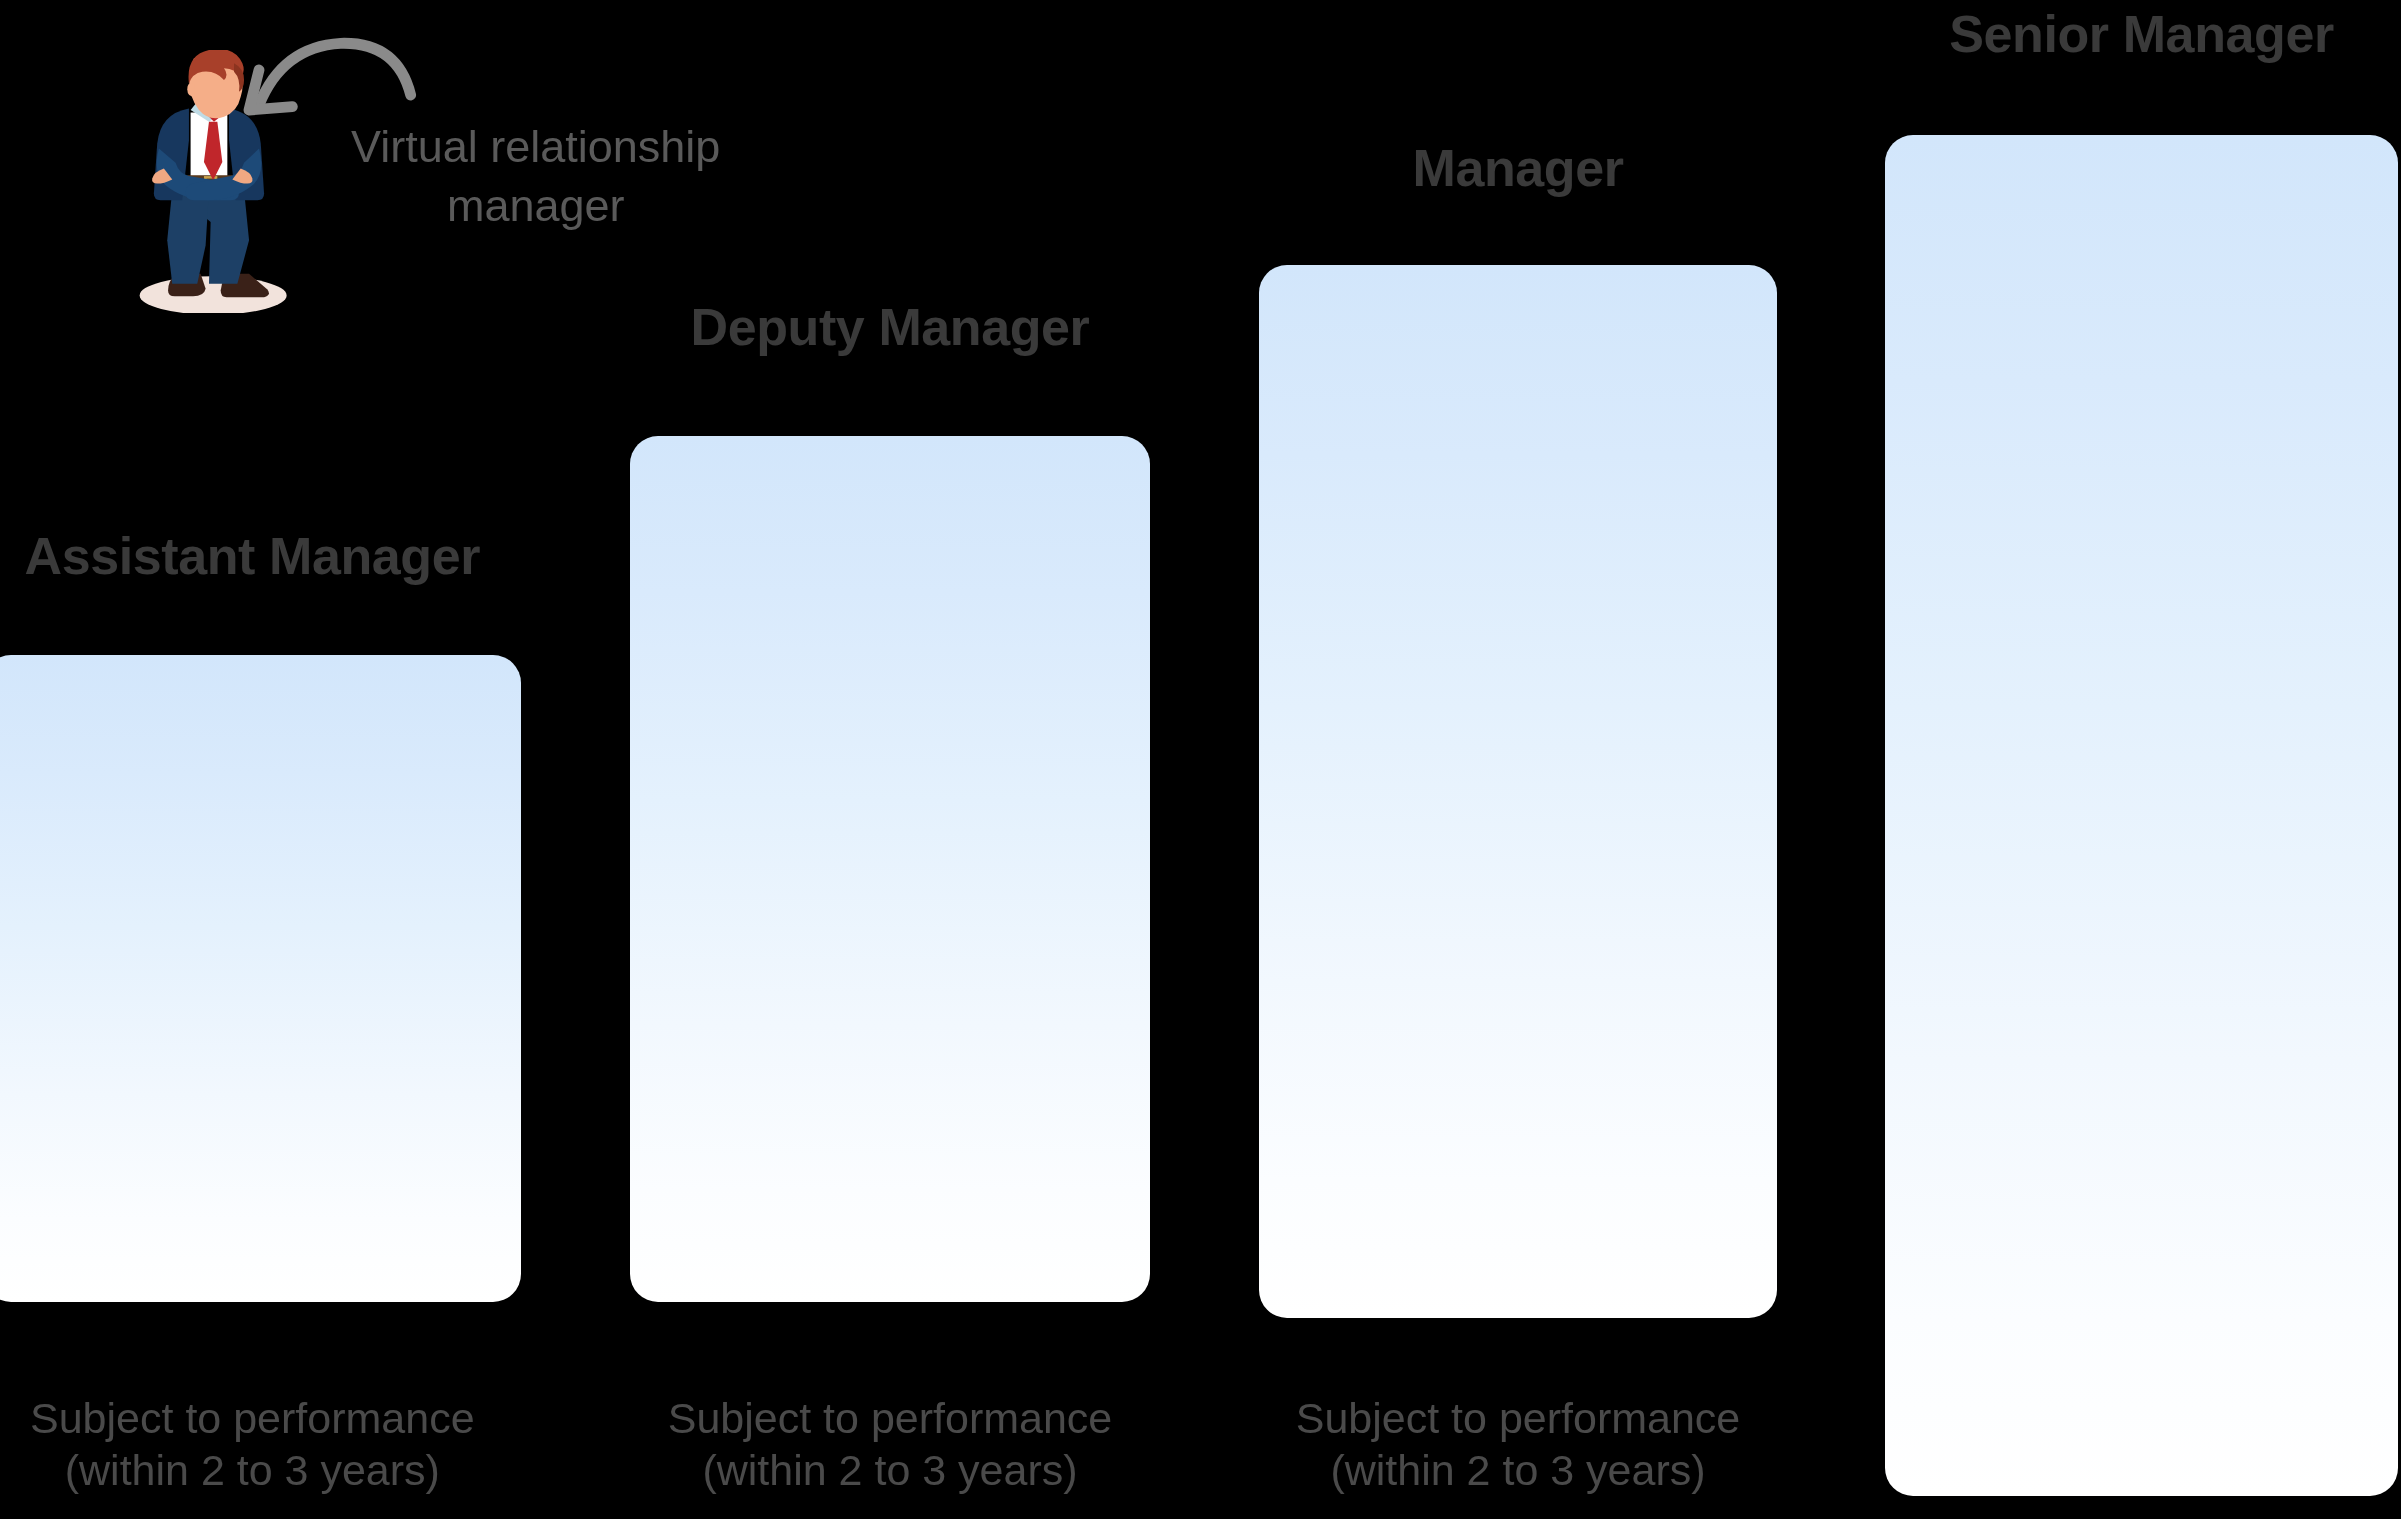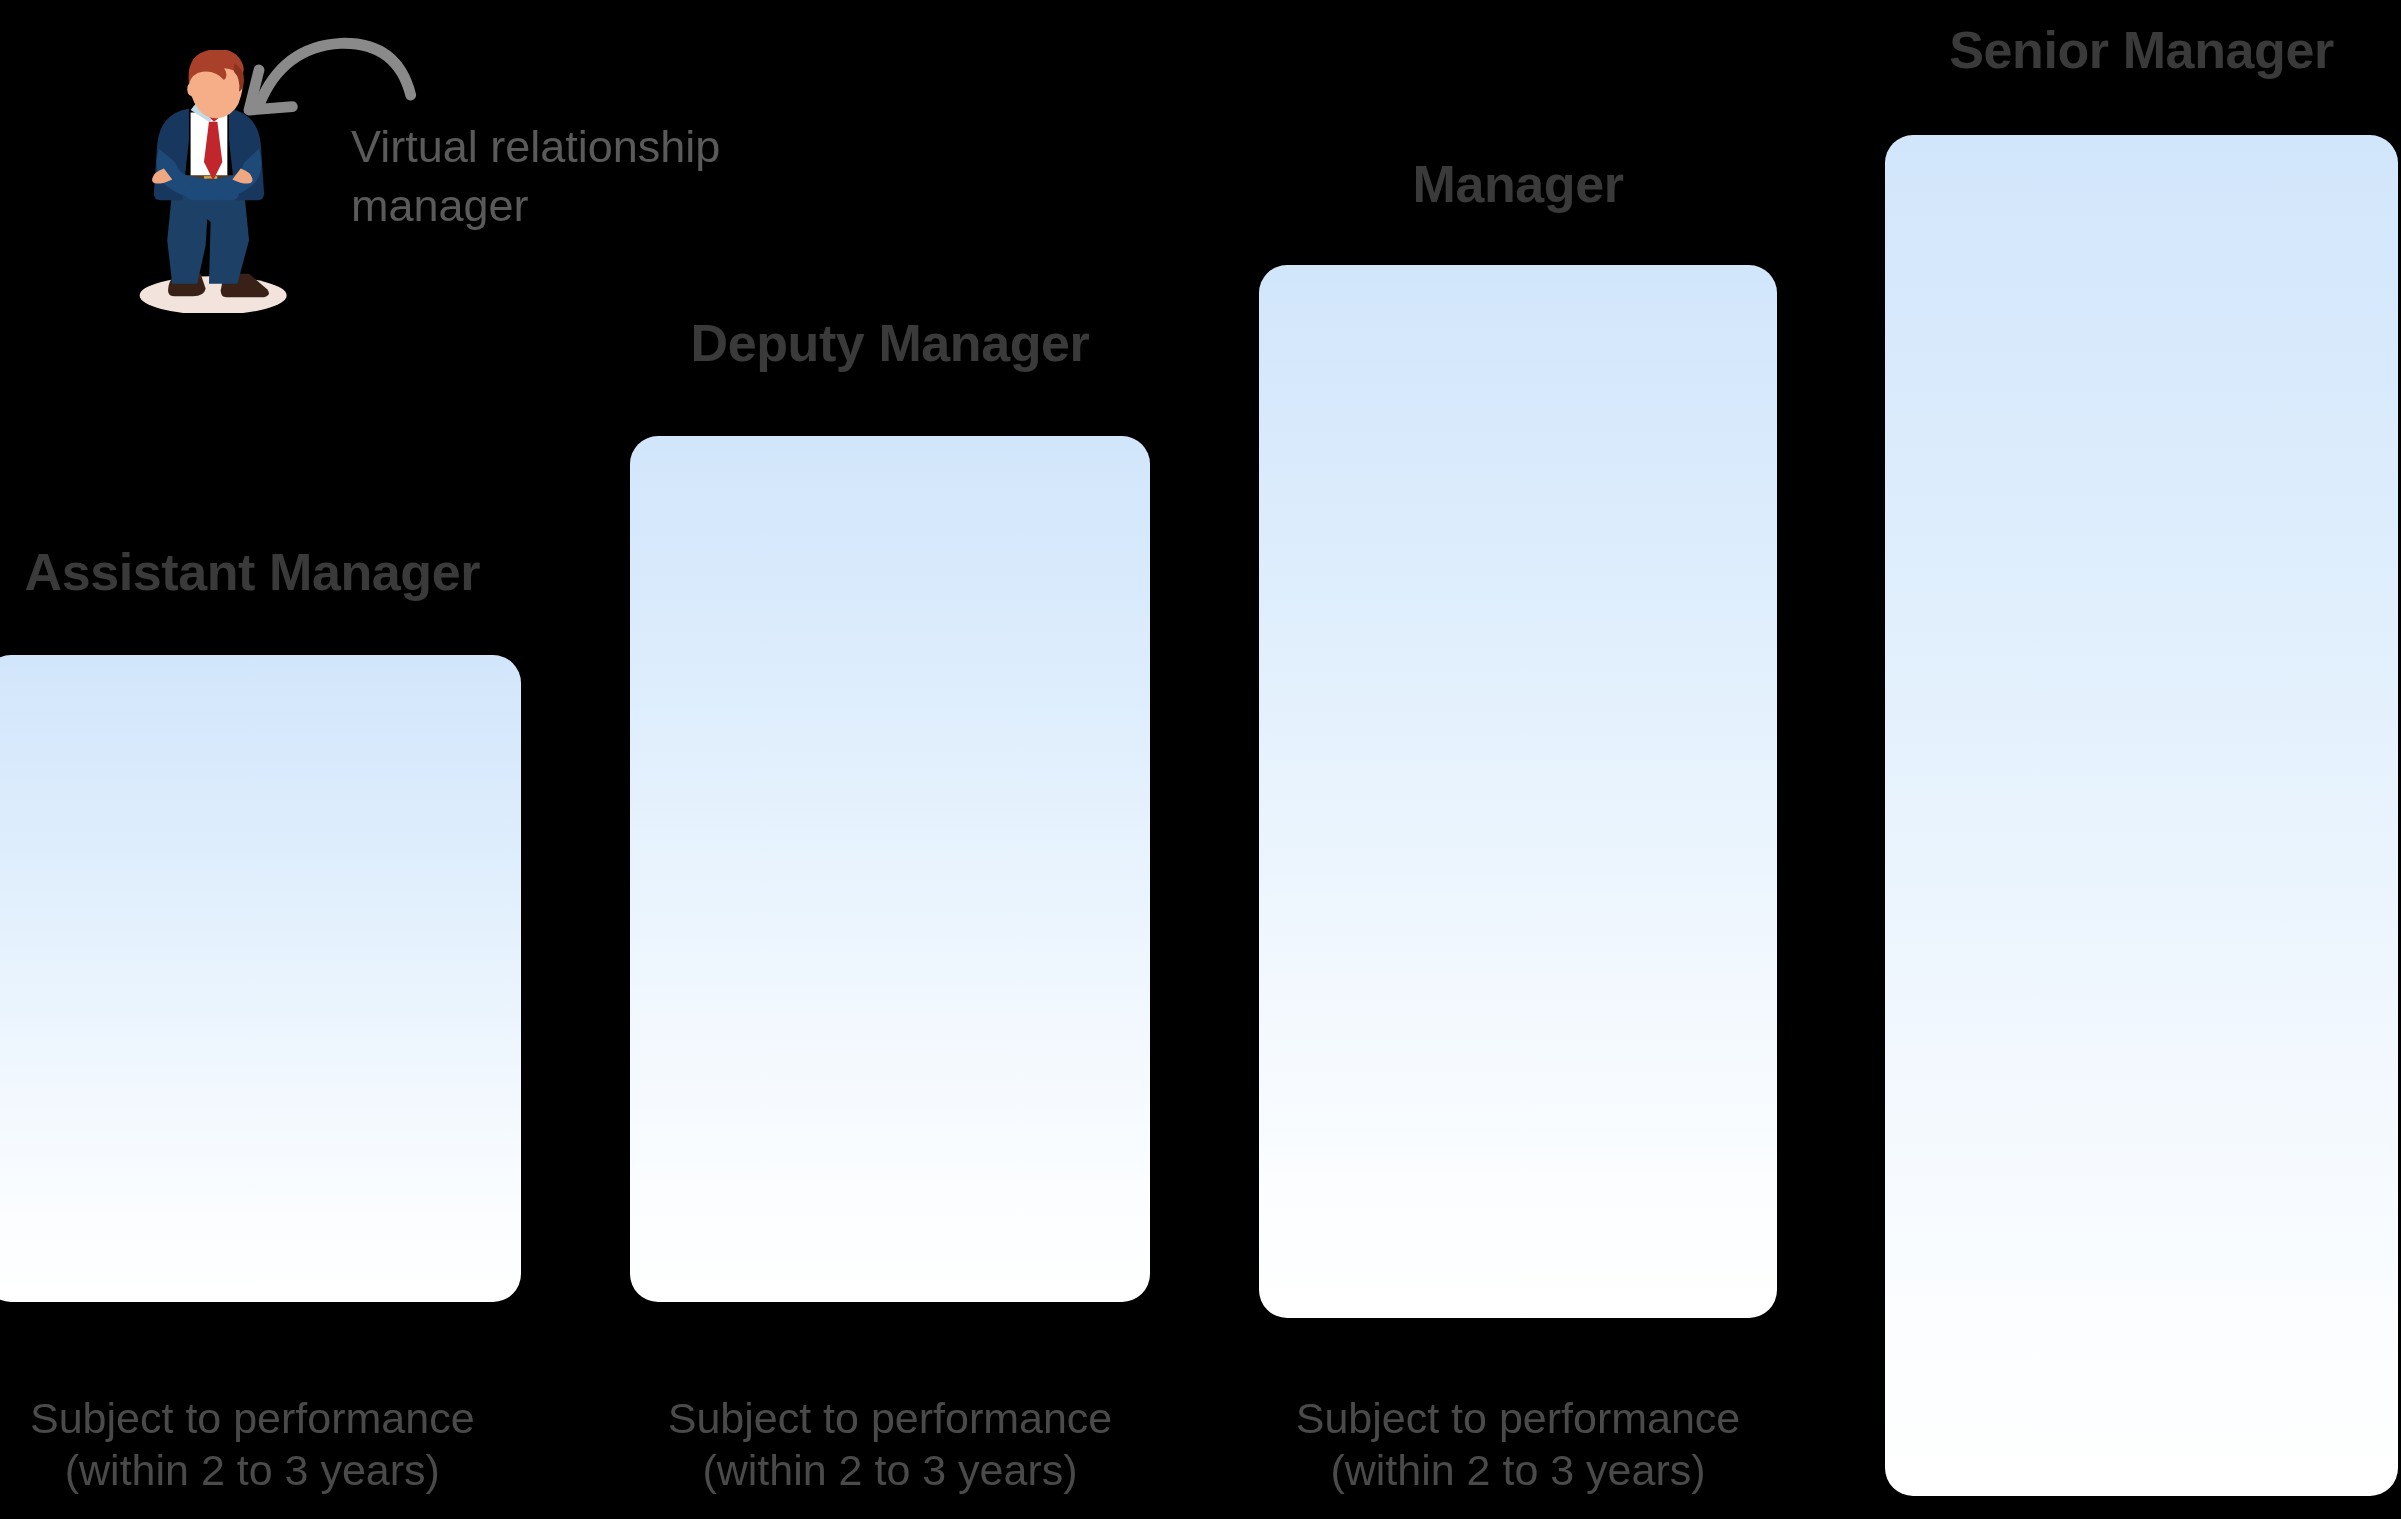--- a/index.html
+++ b/index.html
@@ -32,21 +32,20 @@
 
   
   .tier-title {
     position: absolute;
     color: #3a3a3a;
     font-size: 52px;
     font-weight: bold;
     letter-spacing: -0.4px;
     white-space: nowrap;
     text-align: center;
-    margin-top: 16px;
   }
 
   
   .caption {
     position: absolute;
     color: #4a4a4a;
     font-size: 43px;
     font-weight: normal;
     line-height: 1.22;
     text-align: center;
@@ -159,19 +158,19 @@
     </svg>
   </div>
 
   <div class="arrow-wrap">
     <svg viewBox="0 0 240 130" width="200" height="109" aria-hidden="true">
       <path d="M30 86 Q 58 16 128 12 Q 196 10 212 74" stroke="#8a8a8a" stroke-width="13" fill="none" stroke-linecap="round"></path>
       <path d="M18 92 L 30 44 M18 92 L 70 88" stroke="#8a8a8a" stroke-width="13" fill="none" stroke-linecap="round" stroke-linejoin="round"></path>
     </svg>
   </div>
 
-  <div class="annotation" style="left:351px; top:117px;">
+  <div class="annotation" style="left:351px; top:117px;text-align:center;">
     <span class="ann-line">Virtual relationship</span>
     <span class="ann-line">manager</span>
   </div>
 
 </div>
 
 
 </body></html>

